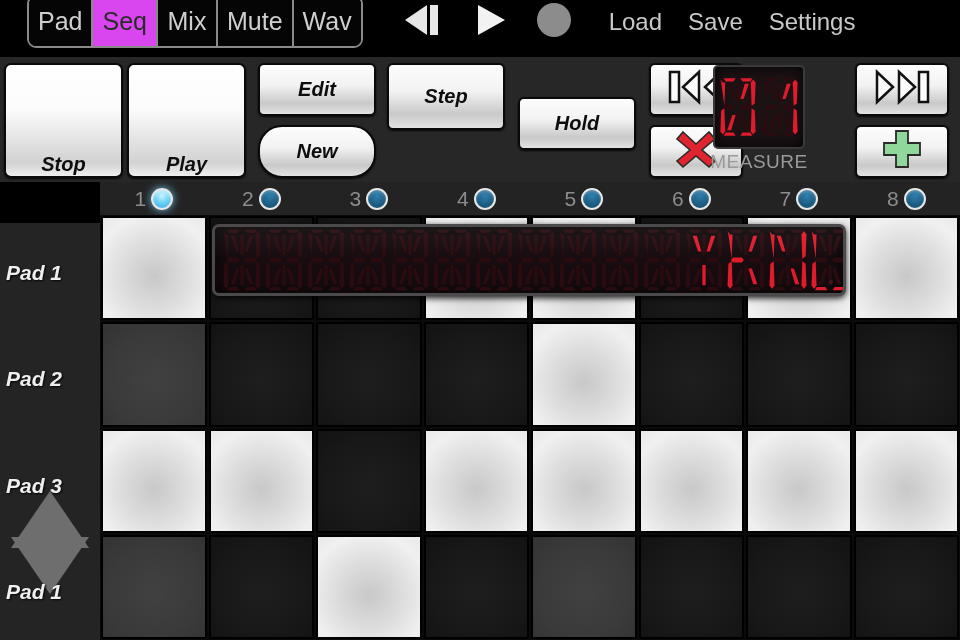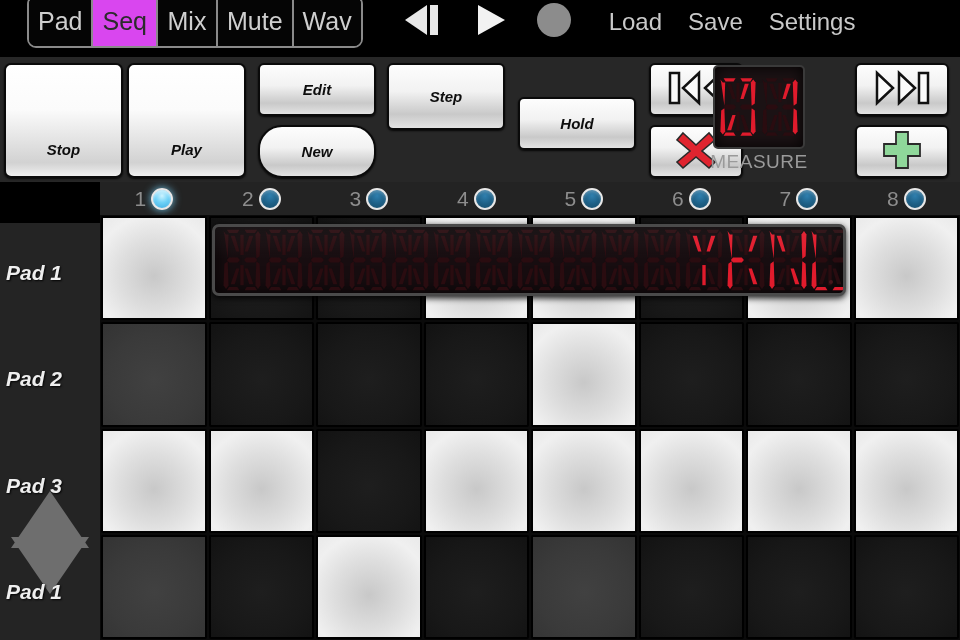--- a/index.html
+++ b/index.html
@@ -60,28 +60,28 @@
   .btn {
     position: absolute;
     border-radius: 6px;
     background: linear-gradient(to bottom, #fdfdfd 0%, #f2f2f2 42%, #c9c9c9 78%, #e3e3e3 100%);
     border: 2px solid #0a0a0a;
     box-shadow: 0 1px 2px rgba(0,0,0,0.85);
     display: flex; align-items: center; justify-content: center;
     color: #0d0d0d;
     font-weight: bold;
     font-style: italic;
-    font-size: 15px;
+    font-size: 20px;
     overflow: hidden;
   }
   .bigpad {
     background: linear-gradient(to bottom, #ffffff 0%, #fbfbfb 40%, #d2d2d2 88%, #efefef 100%);
     align-items: flex-end;
     justify-content: center;
-    padding-bottom: 18px;
+    padding-bottom: 0;
     border-radius: 7px;
     font-style: italic;
   }
   #btn-stop { left: 4px;   top: 6px;  width: 119px; height: 115px; }
   #btn-play { left: 127px; top: 6px;  width: 119px; height: 115px; }
 
   #btn-edit { left: 258px; top: 6px;  width: 118px; height: 53px; }
   #btn-step { left: 387px; top: 6px;  width: 118px; height: 67px; }
   #btn-new  { left: 258px; top: 68px; width: 118px; height: 53px; border-radius: 24px; }
   #btn-copy { left: 387px; top: 68px; width: 118px; height: 53px; }

